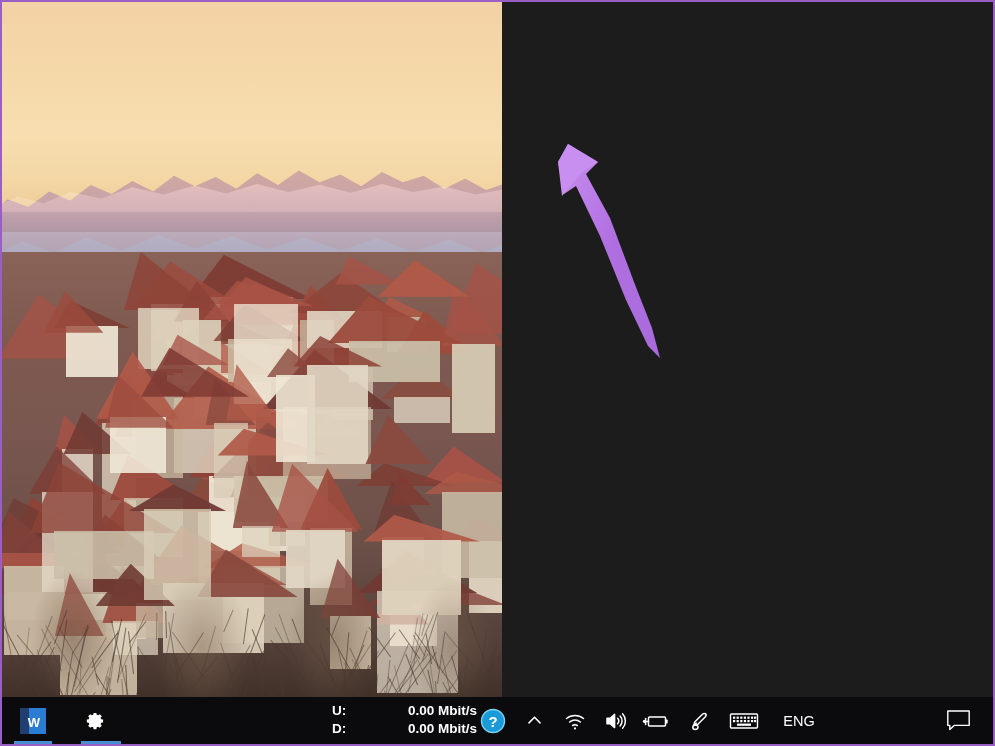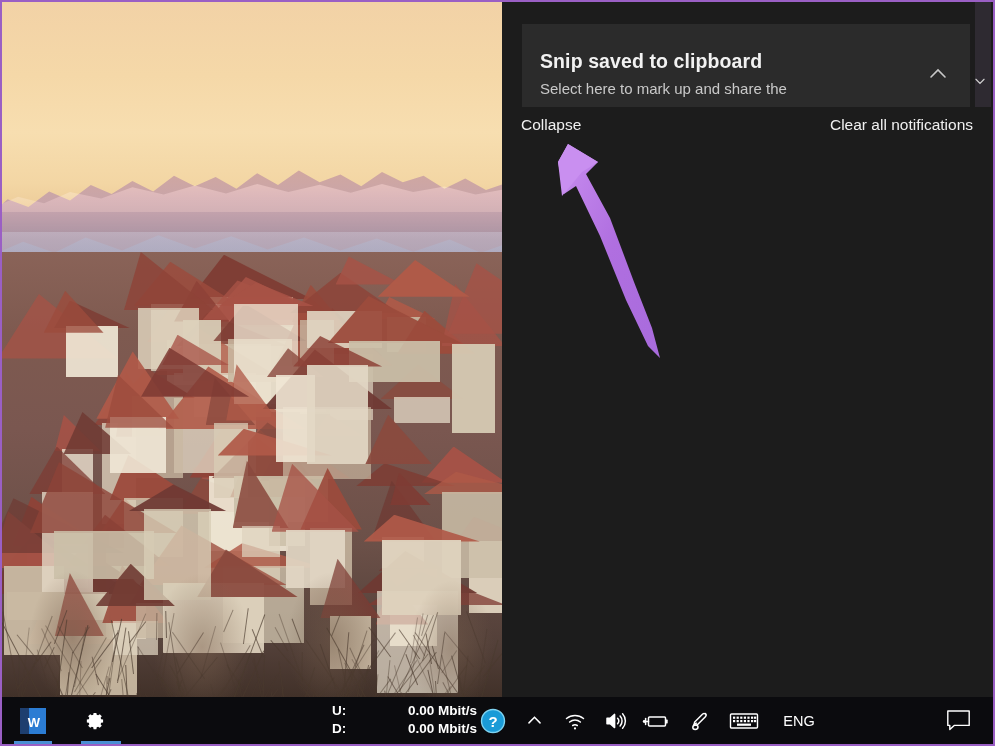--- a/index.html
+++ b/index.html
@@ -412,43 +412,21 @@
           <div class="branch" style="left: 418.711px; top: 127.304px; width: 1.3px; height: 22.0439px; opacity: 0.4459; transform: rotate(16.4684deg);"></div>
           <div class="branch" style="left: 187.241px; top: 143.579px; width: 1.3px; height: 97.1485px; opacity: 0.385106; transform: rotate(-32.3364deg);"></div>
           <div class="branch" style="left: 99.1598px; top: 190.386px; width: 1.3px; height: 40.6276px; opacity: 0.679765; transform: rotate(11.9246deg);"></div>
           <div class="branch" style="left: 44.901px; top: 161.337px; width: 1.3px; height: 36.4318px; opacity: 0.353333; transform: rotate(-16.4276deg);"></div>
         </div>
     </div>
   </div>
 
   <div id="action-center">
 
-    <div id="notif-region">
-      <div class="notif-card">
-        <div class="notif-title">Snip saved to clipboard</div>
-        <div class="notif-sub">Select here to mark up and share the</div>
-        <div class="notif-chevron">
-          <svg width="24" height="24" viewBox="0 0 24 24" fill="none" stroke="#c8c8c8" stroke-width="1.6" stroke-linecap="round">
-            <polyline points="5,15 12,8 19,15"></polyline>
-          </svg>
-        </div>
-      </div>
-      <div class="ac-scrollbar">
-        <div class="sb-down">
-          <svg width="14" height="14" viewBox="0 0 24 24" fill="none" stroke="#d0d0d0" stroke-width="2" stroke-linecap="round">
-            <polyline points="5,9 12,16 19,9"></polyline>
-          </svg>
-        </div>
-      </div>
-    </div>
-
-    <div class="ac-links">
-      <div class="lnk-collapse">Collapse</div>
-      <div class="lnk-clearall">Clear all notifications</div>
-    </div>
+
 
   </div>
 
   <div id="arrow">
     <svg width="200" height="280" viewBox="0 0 200 280">
       <defs>
         <linearGradient id="agrad" x1="0" y1="0" x2="1" y2="1">
           <stop offset="0%" stop-color="#c98ff0"></stop>
           <stop offset="50%" stop-color="#b06fe0"></stop>
           <stop offset="100%" stop-color="#a86bdc"></stop>

